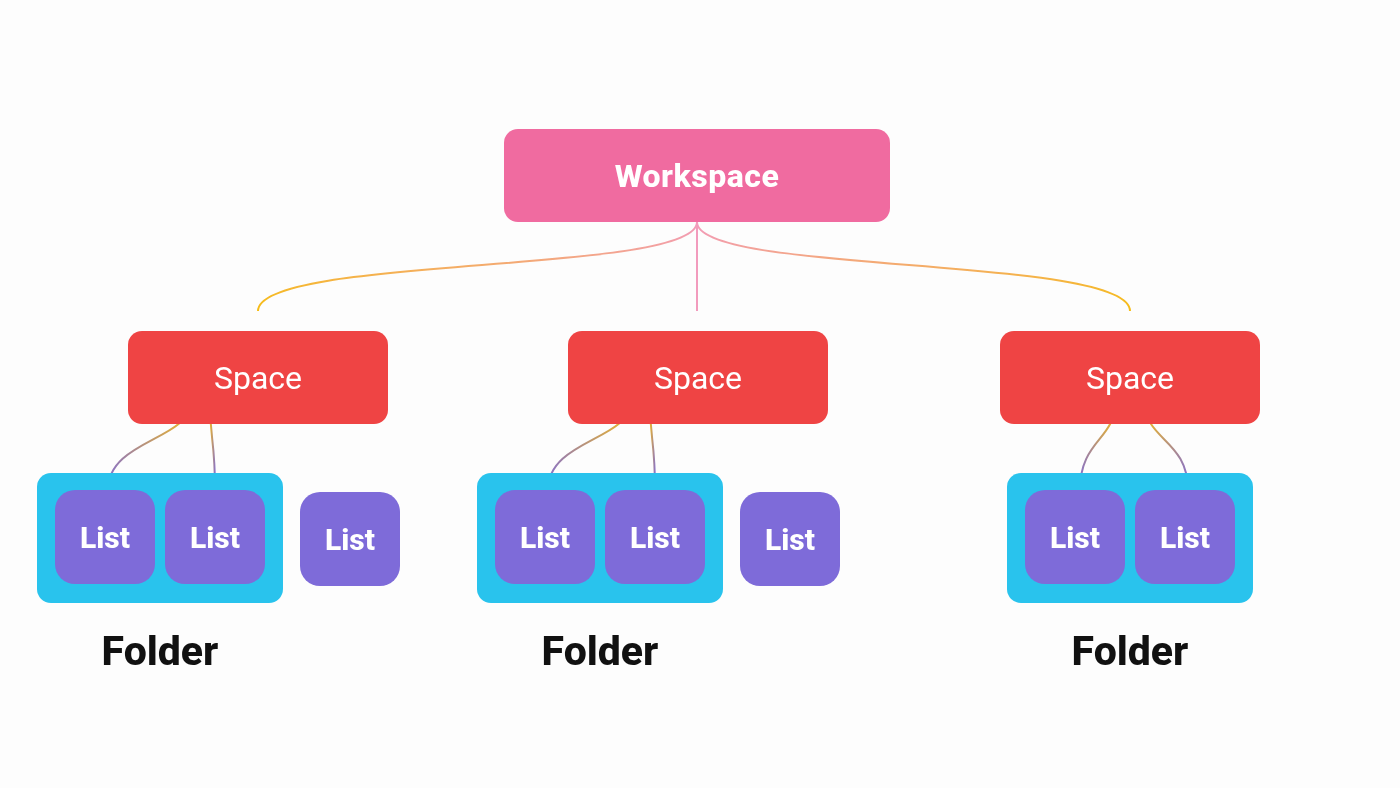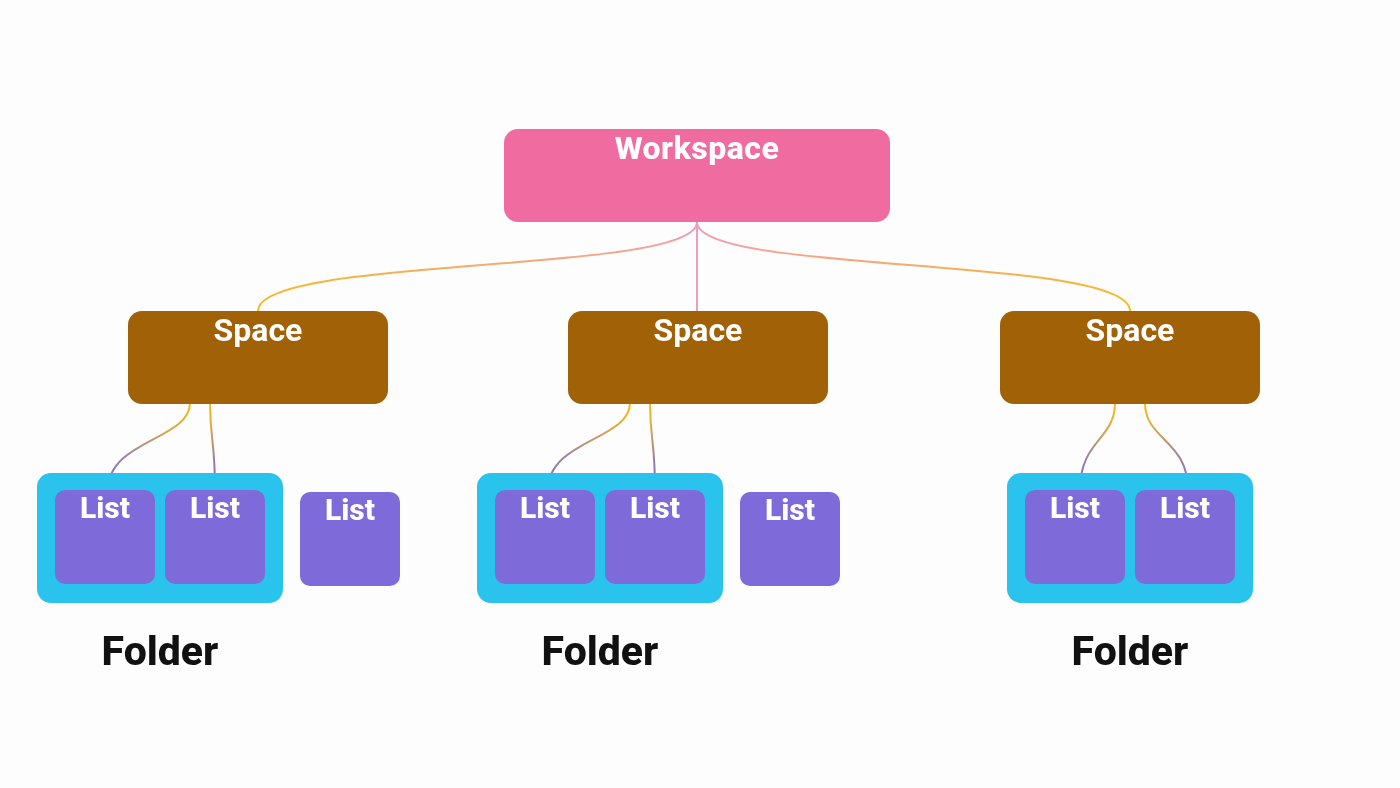--- a/index.html
+++ b/index.html
@@ -8,45 +8,46 @@
     width: 1400px;
     height: 788px;
     background: #fdfdfd;
     font-family: -apple-system, BlinkMacSystemFont, "Segoe UI", Roboto, "Helvetica Neue", Arial, sans-serif;
     position: relative;
     overflow: hidden;
   }
   .node {
     position: absolute;
     display: flex;
-    align-items: flex-start;
+    align-items: center;
     justify-content: center;
     font-weight: 700;
     color: #ffffff;
     border-radius: 14px;
     box-sizing: border-box;
   }
   .workspace {
     background: #f06ba0;
     font-size: 32px;
     font-weight: 800;
     letter-spacing: 0.5px;
   }
   .space {
-    background: #a16207;
+    background: #ef4444;
     font-size: 32px;
-    font-weight: 700;
+    font-weight: 400;
+    margin-top: 20px;
   }
   .folder {
     background: #29c3ed;
     border-radius: 14px;
   }
   .list {
     background: #7e6bd9;
-    border-radius: 10px;
+    border-radius: 20px;
     font-size: 30px;
     font-weight: 800;
   }
   .folder-label {
     position: absolute;
     color: #111111;
     font-size: 41px;
     font-weight: 800;
     text-align: center;
   }

